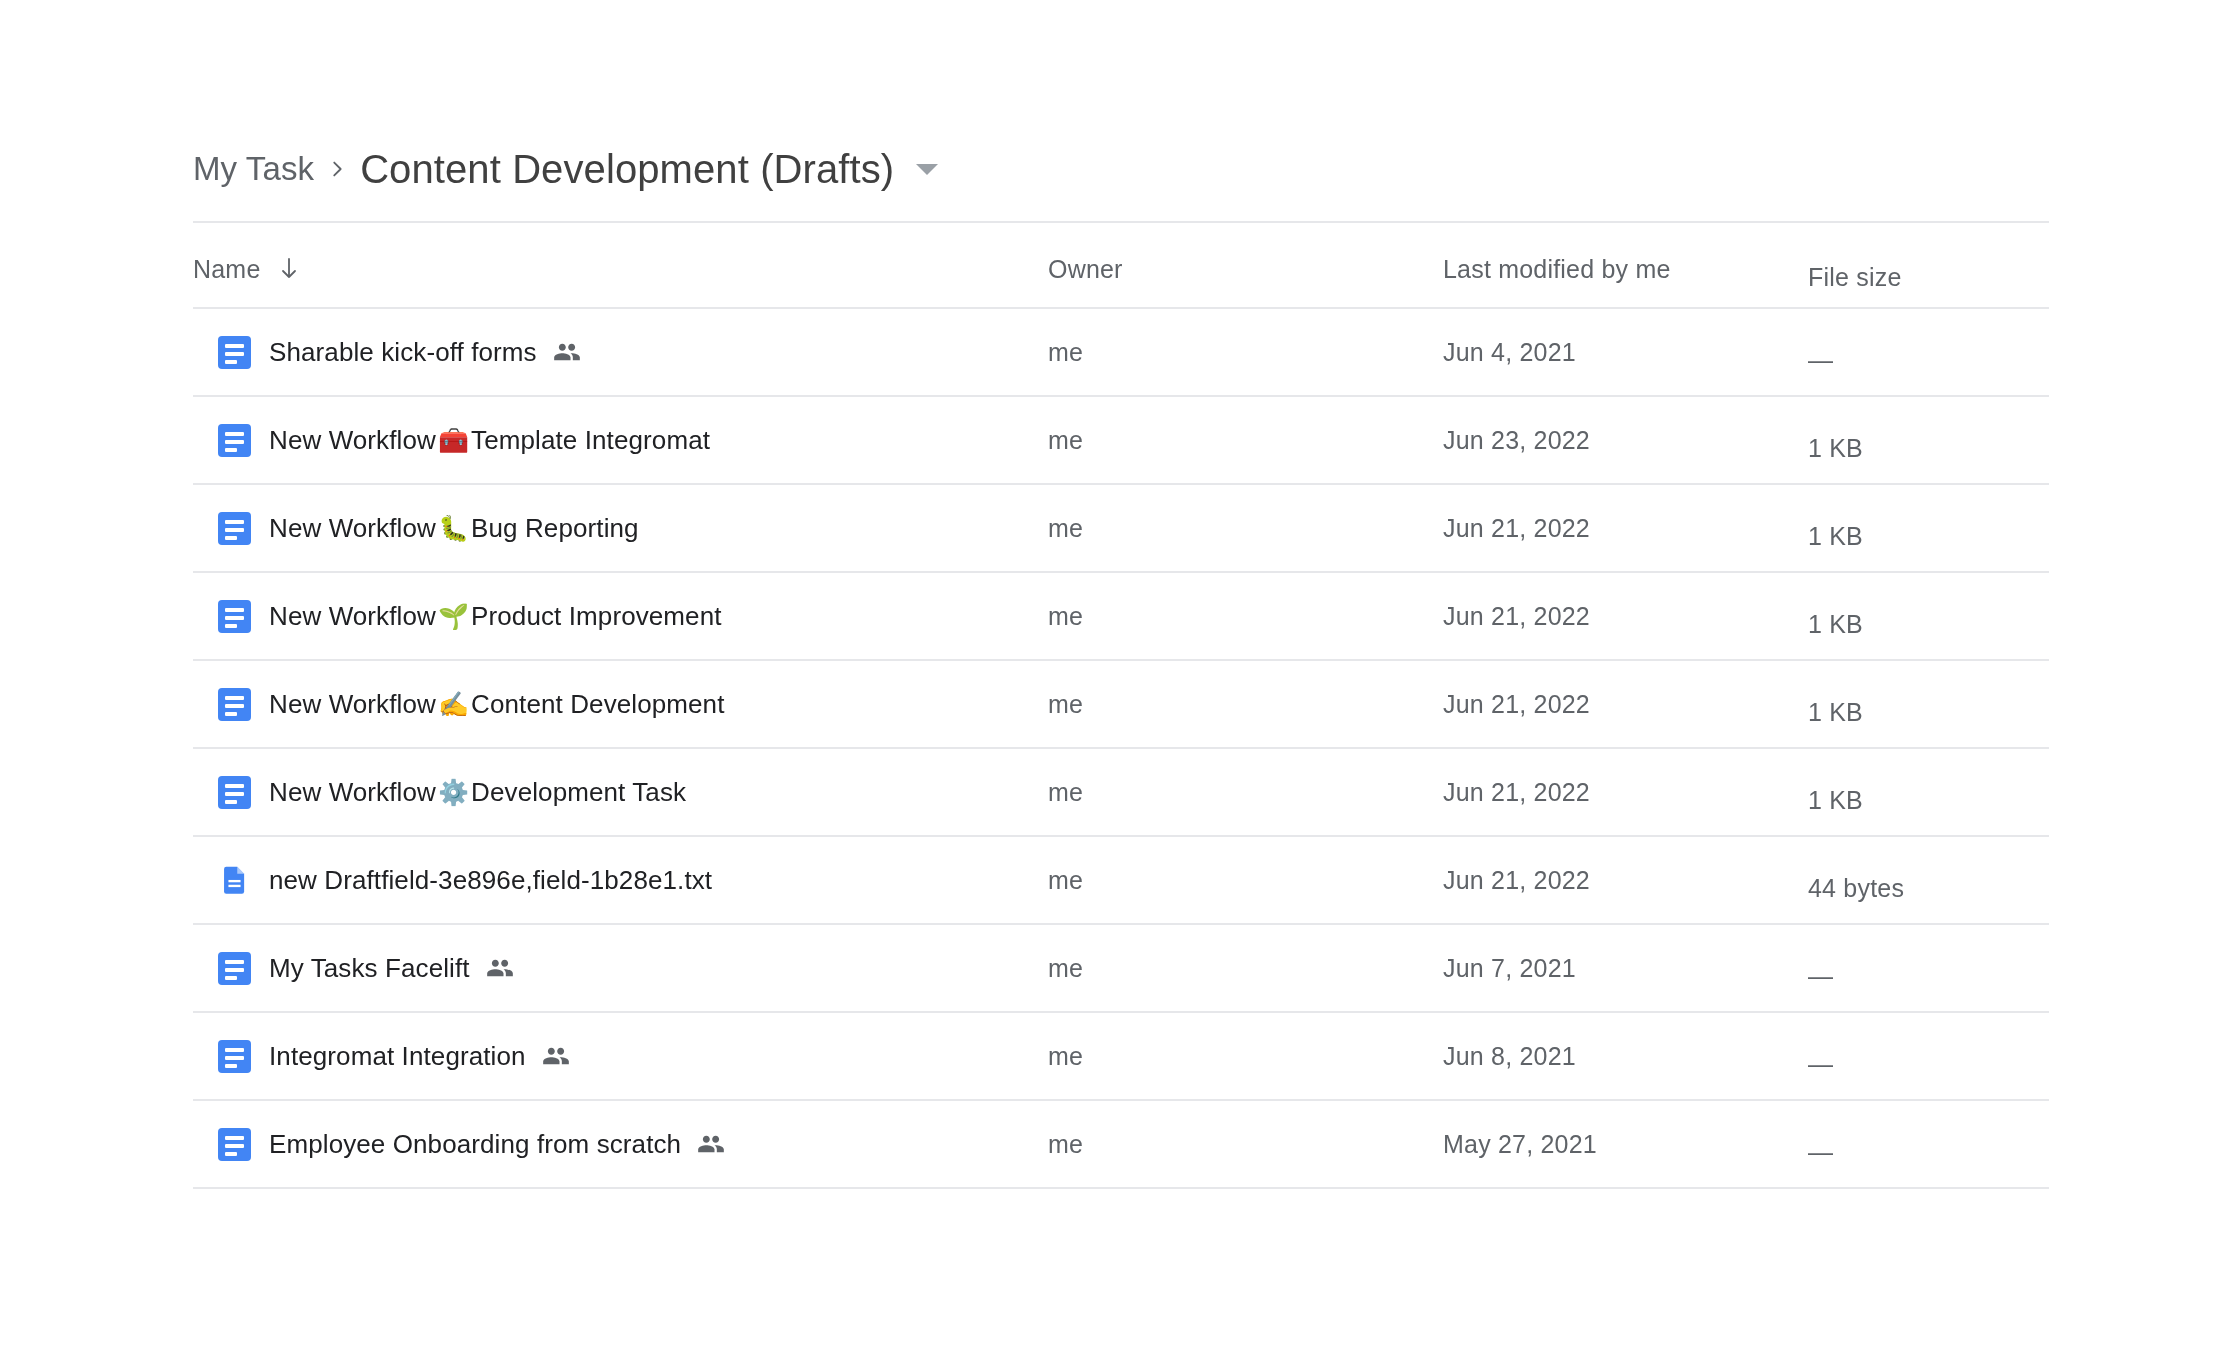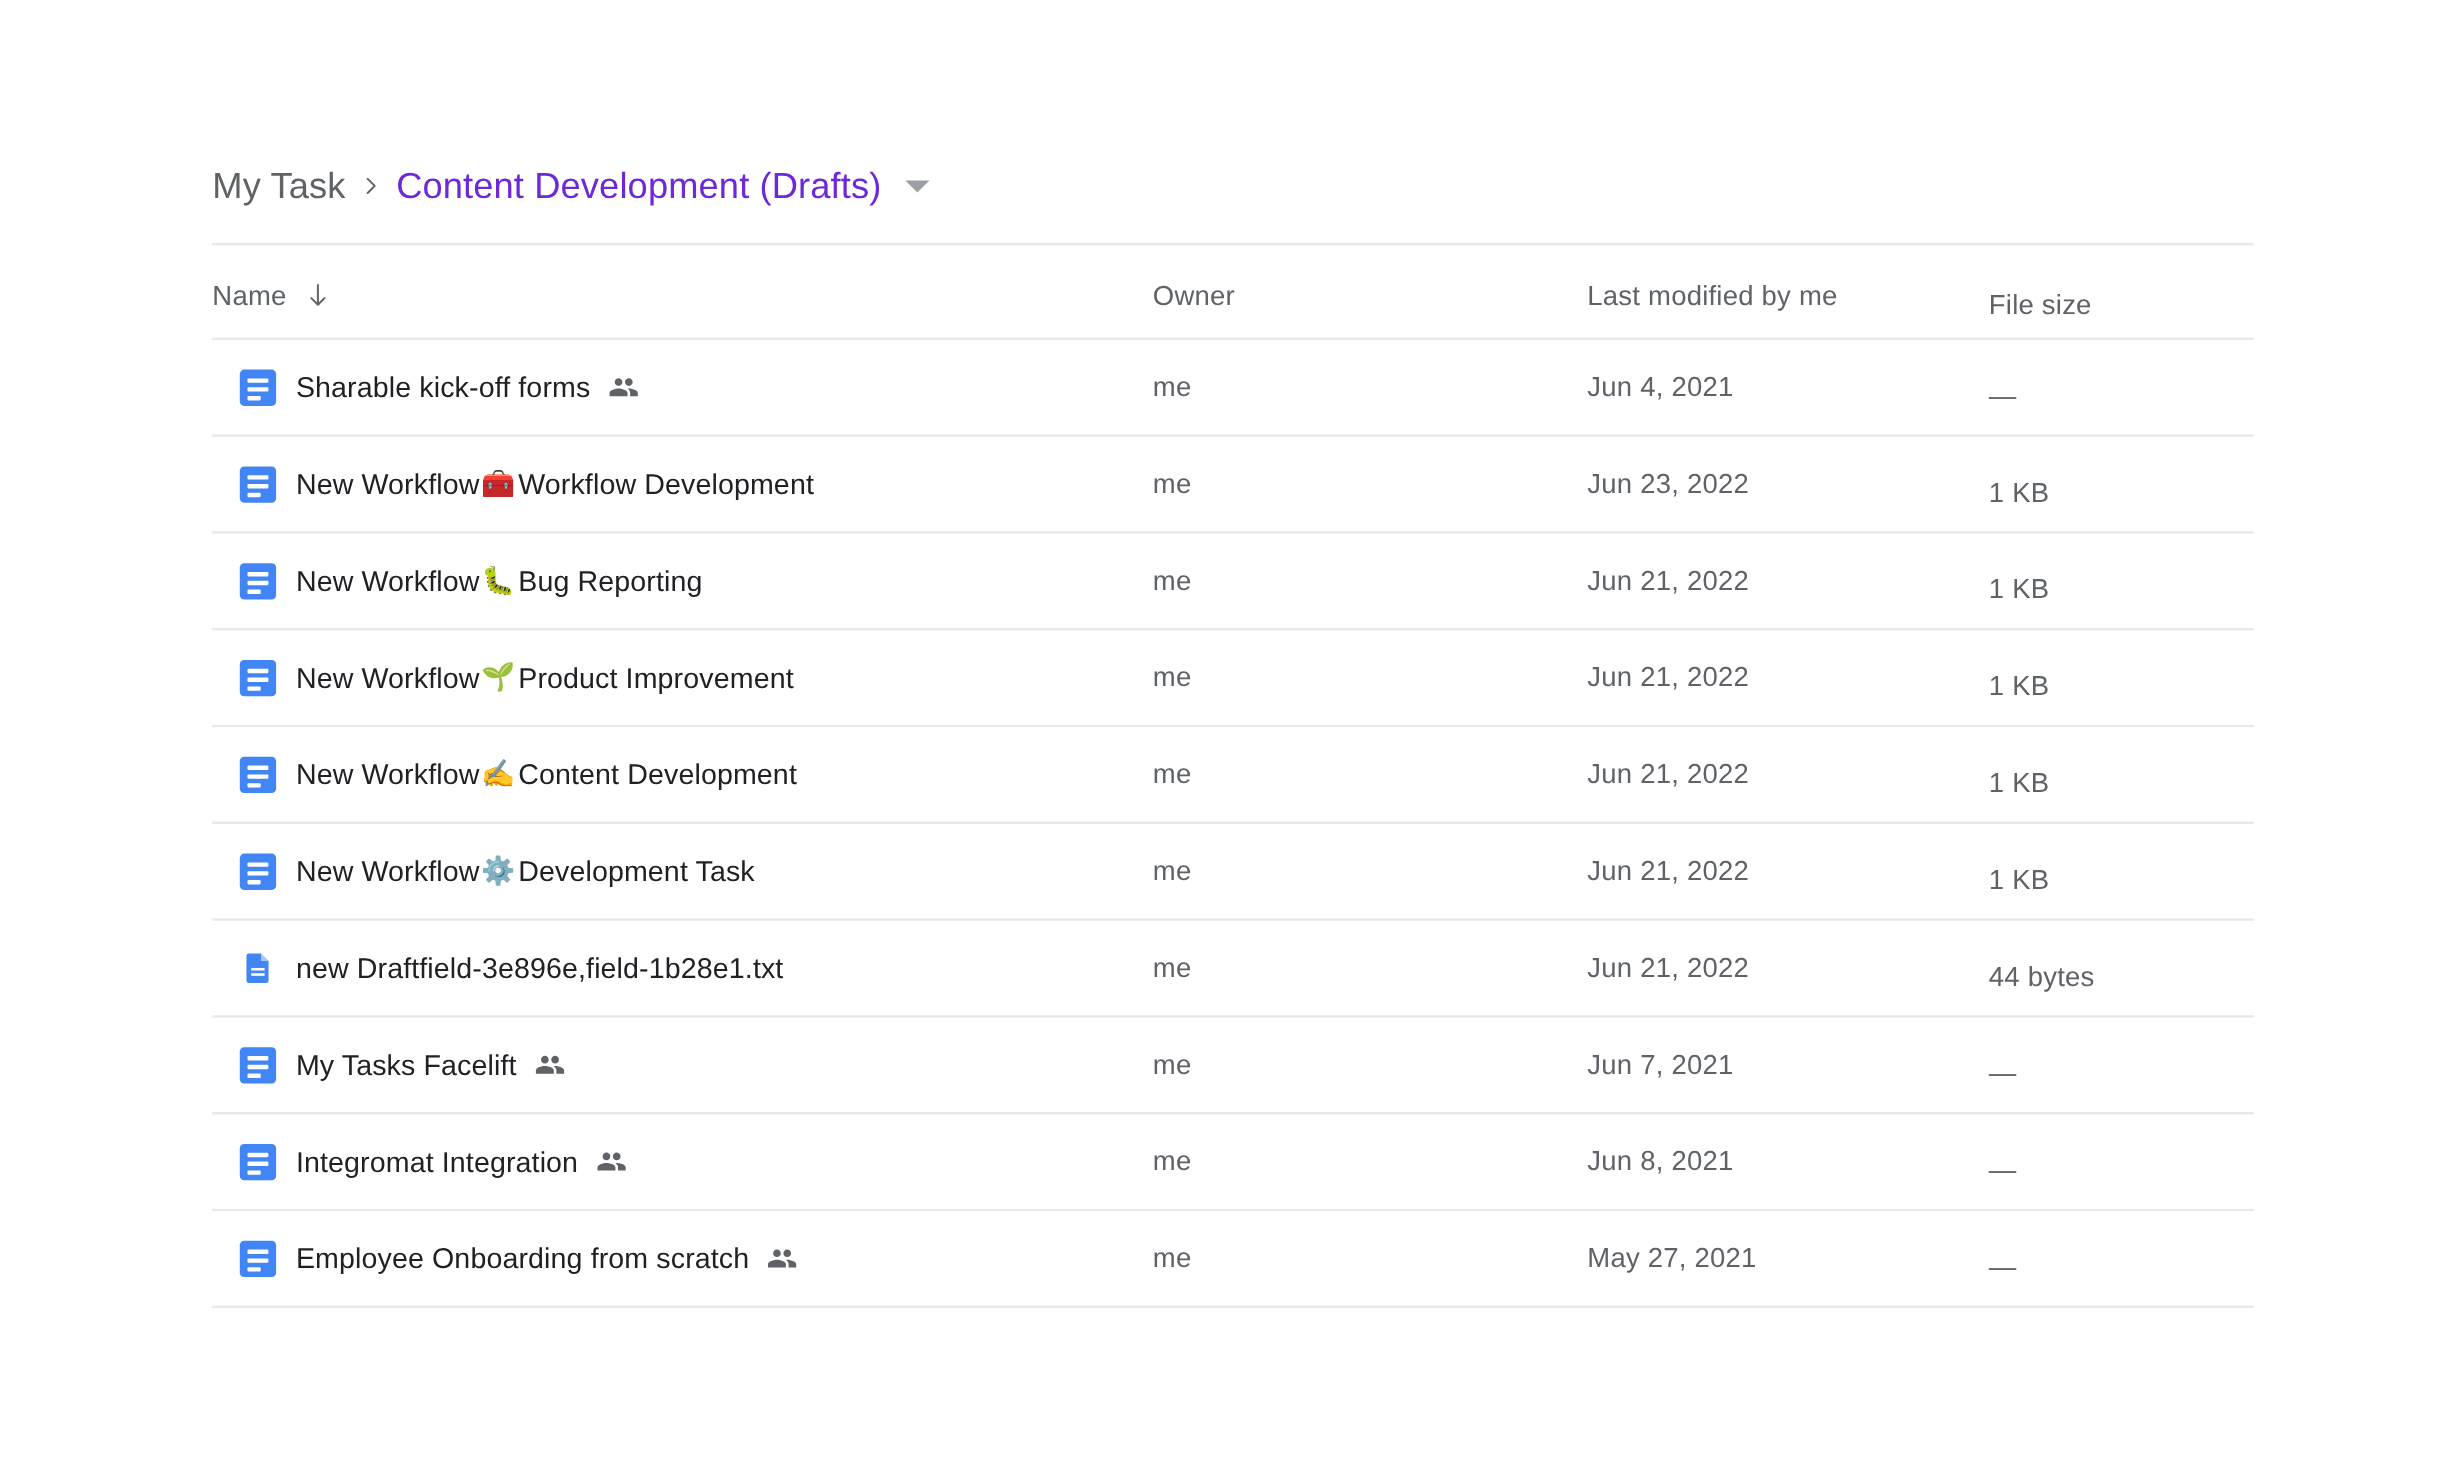--- a/index.html
+++ b/index.html
@@ -39,22 +39,22 @@
     cursor: pointer;
   }
   .crumb-sep {
     width: 46px;
     display: flex;
     align-items: center;
     justify-content: center;
     color: #5f6368;
   }
   .crumb-current {
-    font-size: 33px;
-    color: #6d28d9;
+    font-size: 40px;
+    color: #404040;
     letter-spacing: 0.1px;
     white-space: nowrap;
   }
   .crumb-caret {
     margin-left: 22px;
     width: 0;
     height: 0;
     border-left: 11px solid transparent;
     border-right: 11px solid transparent;
     border-top: 11px solid #9aa0a6;
@@ -255,21 +255,21 @@
             <span class="icon-cell">
               <span class="doc-icon">
                 <i></i>
                 <i></i>
                 <i></i>
               </span>
             </span>
             <span class="fname">
               <span>New Workflow </span>
               <span class="emoji">🧰</span>
-              <span> Workflow Development</span>
+              <span> Template Integromat</span>
             </span>
           </div>
           <div class="col-owner"><span class="cell-text">me</span></div>
           <div class="col-mod"><span class="cell-text">Jun 23, 2022</span></div>
           <div class="col-size"><span class="cell-text dash">1 KB</span></div>
         </div>
         <div class="row file-row">
           <div class="col-name">
             <span class="icon-cell">
               <span class="doc-icon">

